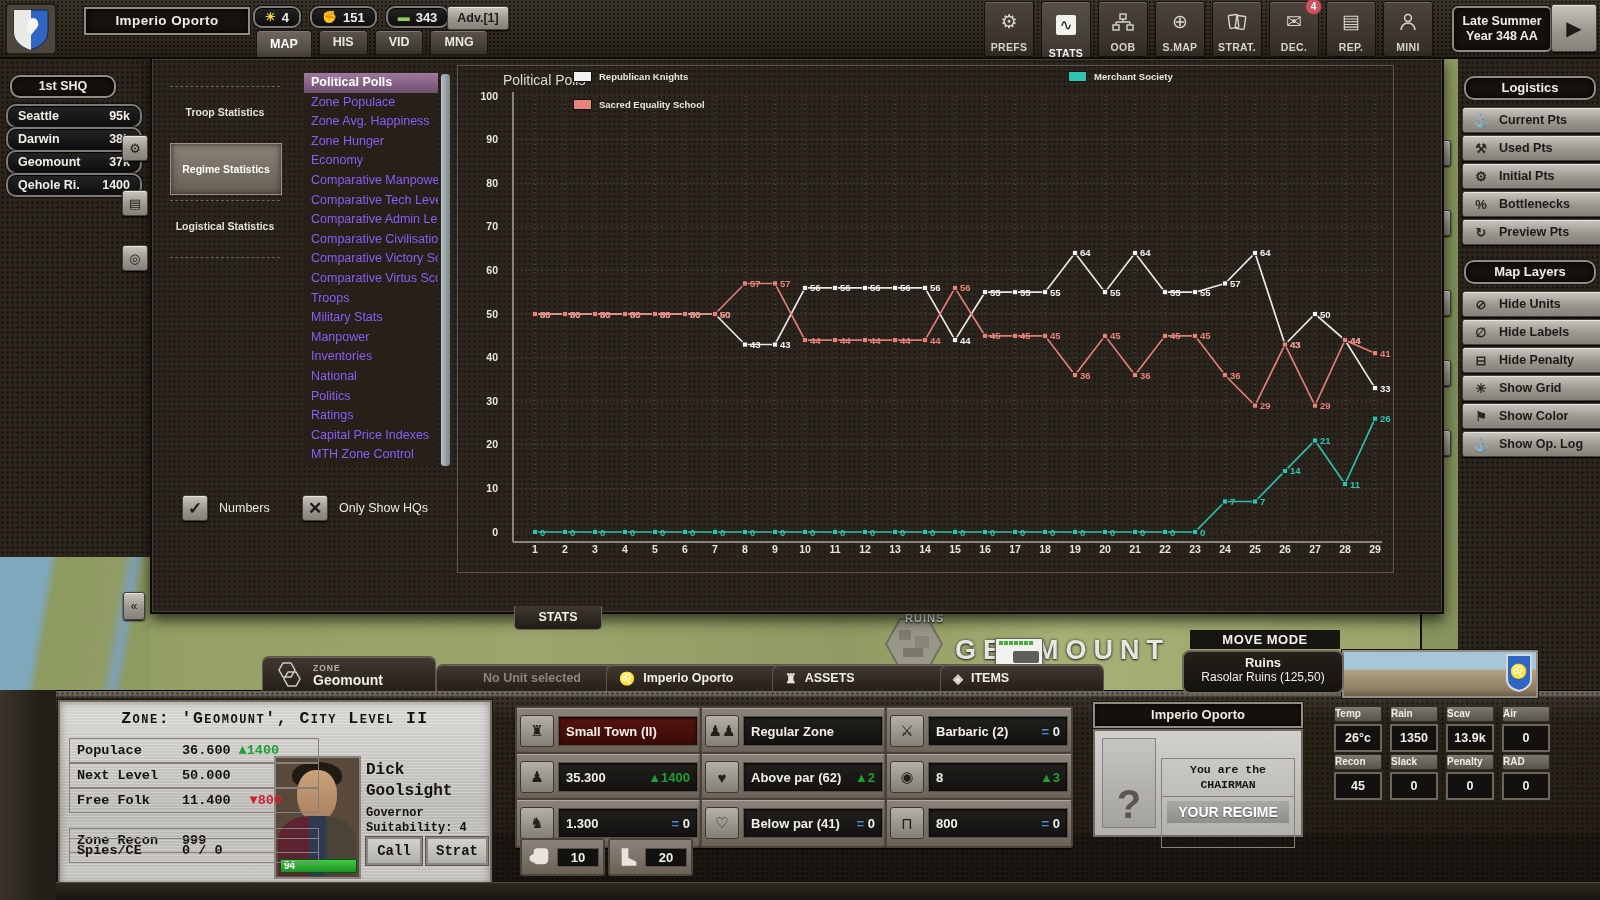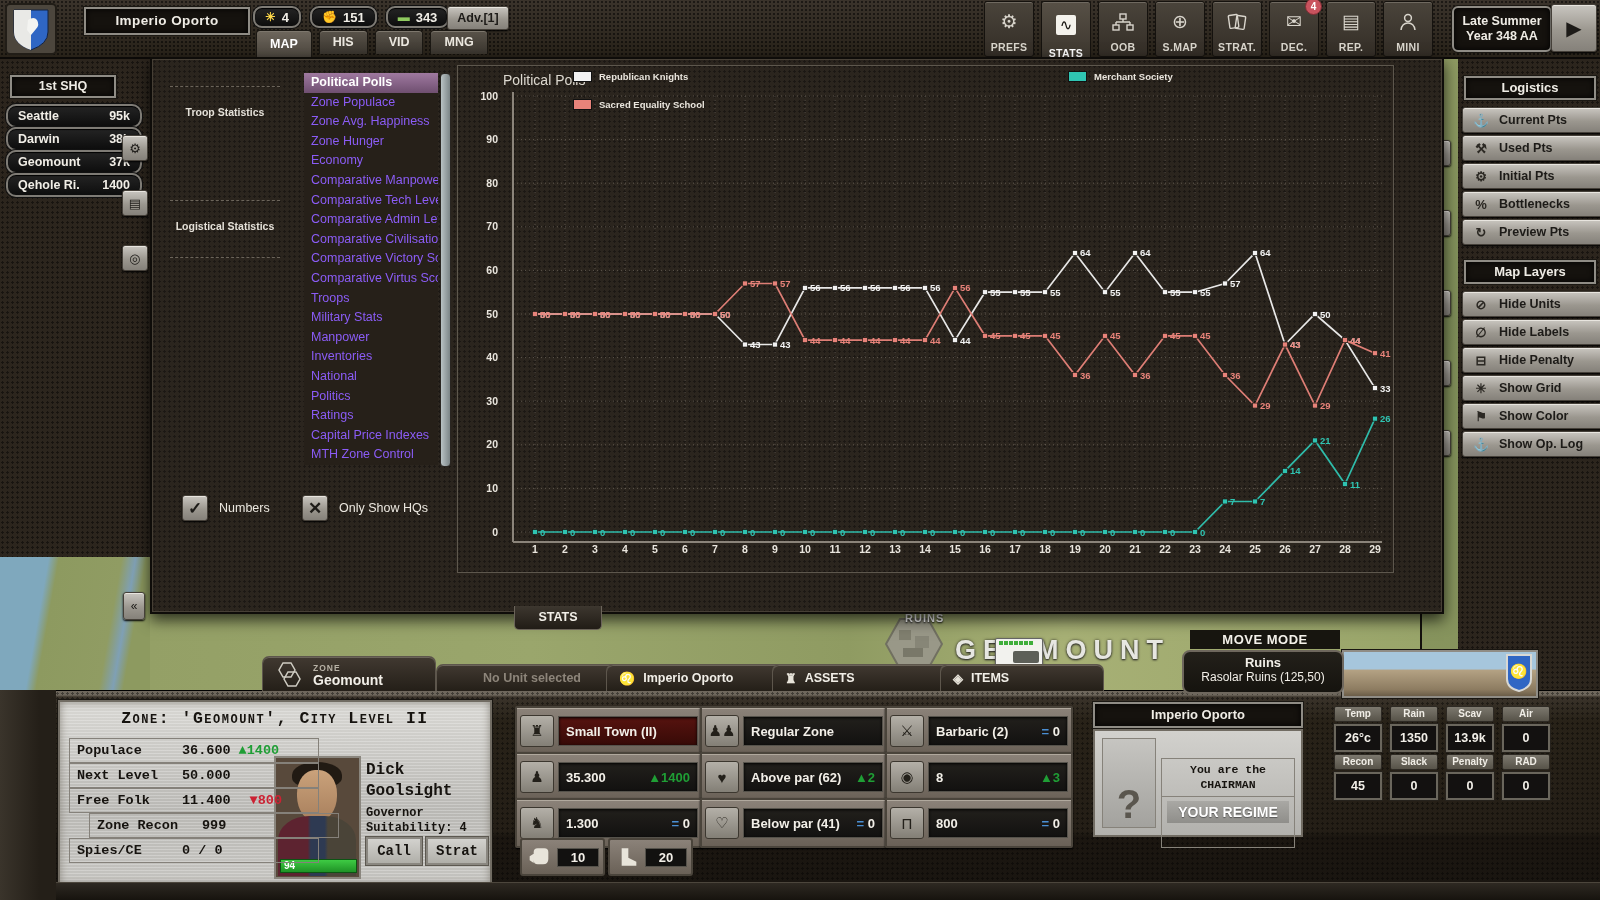--- a/index.html
+++ b/index.html
@@ -73,21 +73,21 @@
   .legend-item{display:flex;align-items:center;gap:7px;height:12px;}
   .legend-swatch{width:17px;height:9px;border:1px solid #111;}
   .legend-label{color:#e9e5dd;font-size:9.5px;font-weight:bold;}
   #legend-left{position:absolute;left:115px;top:4px;display:flex;flex-direction:column;gap:16px;}
   #legend-right{position:absolute;left:610px;top:4px;}
   
   #map-right-col{left:1420px;top:57px;width:36px;height:638px;background:linear-gradient(180deg,#8e9a62,#7e8d58 40%,#88955e);
     border-left:2px solid #14110d;}
   .edge-btn{position:absolute;width:24px;height:24px;border-radius:3px;font-size:13px;display:flex;align-items:center;justify-content:center;}
   
-  .side-header{width:128px;height:20px;line-height:20px;font-size:13px;}
+  .side-header{width:128px;height:20px;line-height:20px;font-size:13px;border-radius:10px;}
   .side-btn{position:absolute;left:1462px;width:132px;height:24px;display:flex;align-items:center;gap:8px;
     padding-left:8px;font-weight:bold;font-size:12.5px;border-radius:3px;}
   .side-btn .sicon{width:20px;text-align:center;font-size:13px;color:#2b2823;}
   
   #map-left{left:0px;top:557px;width:150px;height:138px;
     background:linear-gradient(100deg,#7fa8bd 0 28%,#8d9a60 34%,#909c63 70%,#7fa0b5 78%,#8d9a60 84%);}
   #map-bottom{left:150px;top:610px;width:1270px;height:85px;
     background:linear-gradient(90deg,#94a066,#9aa66c 30%,#8f9b62 55%,#a7b075 72%,#99a56a);overflow:hidden;}
   #ruins-label{position:absolute;left:755px;top:2px;color:#fff;font-weight:bold;font-size:11px;letter-spacing:1px;
     text-shadow:0 1px 2px #000;}
@@ -170,21 +170,21 @@
     border:1px solid #86827a;color:#5a564e;font-size:40px;font-weight:bold;display:flex;align-items:flex-end;justify-content:center;}
   #regime-rows{position:absolute;left:66px;top:7px;width:132px;height:88px;border:1px solid #86827a;
     font-family:"Liberation Mono",monospace;margin-top:20px;}
   #regime-rows .r1{height:34px;border-bottom:1px solid #86827a;text-align:center;font-size:11.5px;font-weight:bold;
     line-height:15px;padding-top:3px;color:#16130f;}
   #your-regime{margin:4px 5px;height:22px;background:linear-gradient(180deg,#a9a8a4,#8f8e8a);color:#fff;
     font-family:"Liberation Sans",sans-serif;font-weight:bold;font-size:14px;text-align:center;line-height:22px;
     text-shadow:0 1px 1px #555;}
   
   .wcell{position:absolute;width:48px;z-index:6;}
-  .wlabel{height:14px;line-height:14px;text-align:center;font-size:10px;font-weight:bold;color:#f0ede6;
+  .wlabel{height:14px;line-height:14px;font-size:10px;font-weight:bold;color:#f0ede6;
     background:linear-gradient(180deg,#7c786e,#575349);border:1px solid #2e2a24;border-radius:2px;}
   .wval{margin-top:2px;height:24px;line-height:24px;text-align:center;background:#131110;color:#f2efe8;
     font-weight:bold;font-size:12.5px;border:2px solid #6a665c;box-shadow:0 0 0 1px #26221c;}
   #bl-controls{left:0px;top:690px;width:56px;height:210px;background:linear-gradient(90deg,#3a342b,#241f18 70%);z-index:5;}
   #bottom-scroll{left:56px;top:882px;width:1544px;height:18px;background:linear-gradient(180deg,#2e2922,#15120d);border-top:1px solid #4c463c;z-index:8;}
   #panel-chevron{left:123px;top:592px;width:20px;height:26px;font-size:12px;z-index:9;}
   text{font-family:"Liberation Sans",sans-serif;}
 </style>
 </head>
 <body>
@@ -614,20 +614,21 @@
           <text x="832" y="408.46" fill="#2fc4b2" font-size="9.5" font-weight="bold">14</text>
           <rect x="854.5" y="371.94" width="5" height="5" fill="#2fc4b2" stroke="#1a1712" stroke-width="0.7"></rect>
           <text x="862" y="377.94" fill="#2fc4b2" font-size="9.5" font-weight="bold">21</text>
           <rect x="884.5" y="415.54" width="5" height="5" fill="#2fc4b2" stroke="#1a1712" stroke-width="0.7"></rect>
           <text x="892" y="421.54" fill="#2fc4b2" font-size="9.5" font-weight="bold">11</text>
           <rect x="914.5" y="350.14" width="5" height="5" fill="#2fc4b2" stroke="#1a1712" stroke-width="0.7"></rect>
           <text x="922" y="356.14" fill="#2fc4b2" font-size="9.5" font-weight="bold">26</text>
         </svg>
     </div>
   <div class="cat" style="top: 27px;">Troop Statistics</div>
+      <div class="cat active" style="top: 84px;">Regime Statistics</div>
       <div class="cat" style="top: 141px;">Logistical Statistics</div>
       <div id="cat-end" style="top: 198px;"></div>
       <div class="checkbox-row" style="left: 30px; top: 436px;">
         <div class="checkbox metal">✓</div>
         <span>Numbers</span>
       </div>
       <div class="checkbox-row" style="left: 150px; top: 436px;">
         <div class="checkbox metal">✕</div>
         <span>Only Show HQs</span>
       </div>
@@ -696,21 +697,21 @@
       </div>
       <div class="zrow" style="top: 61px;">
         <span class="zl">Next Level</span>
         <span class="zv">50.000</span>
       </div>
       <div class="zrow" style="top: 86px;">
         <span class="zl">Free Folk</span>
         <span class="zv">11.400</span>
         <span class="zv down">▼800</span>
       </div>
-      <div class="zrow" style="top: 111px; margin-left: 20px;">
+      <div class="zrow" style="top: 126px;">
         <span class="zl">Zone Recon</span>
         <span class="zv">999</span>
       </div>
       <div class="zrow" style="top: 136px;">
         <span class="zl">Spies/CE</span>
         <span class="zv">0 / 0</span>
       </div>
     </div>
 
   <div id="zone-grid"></div>

